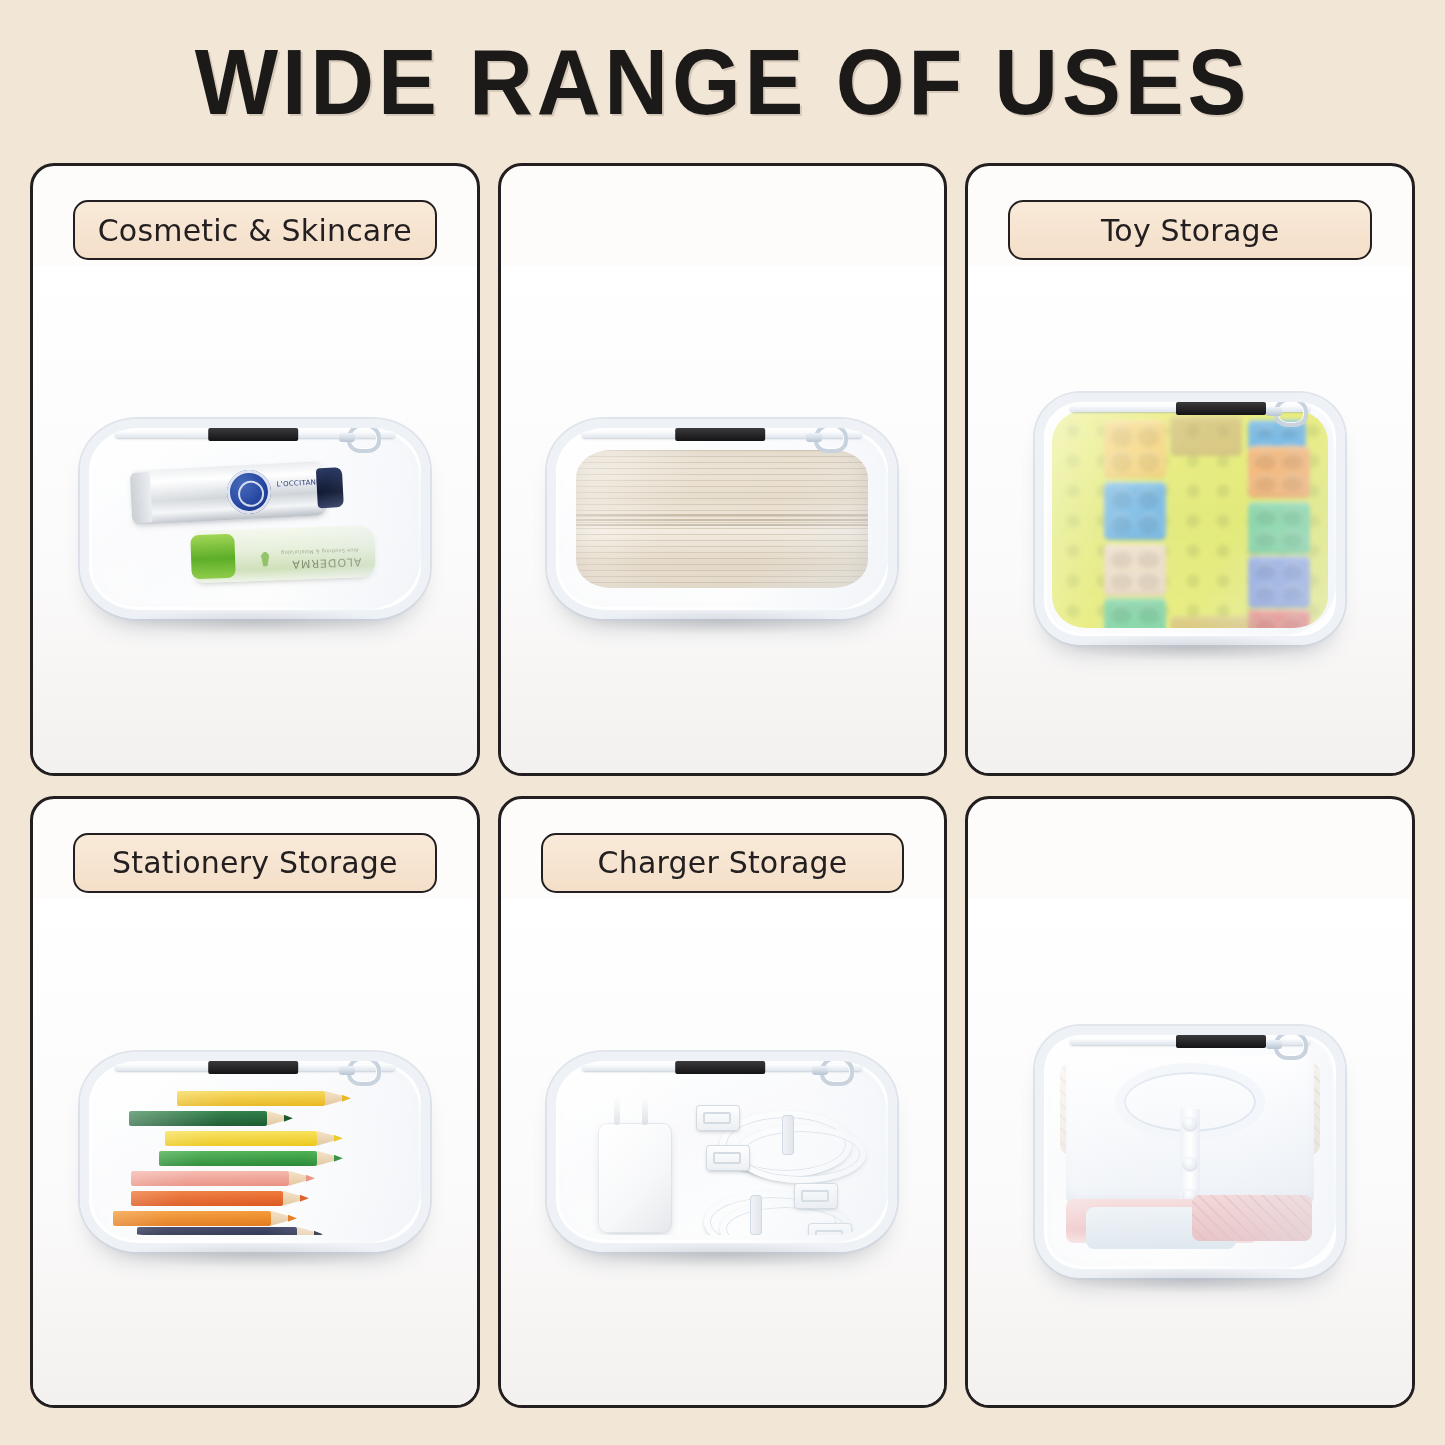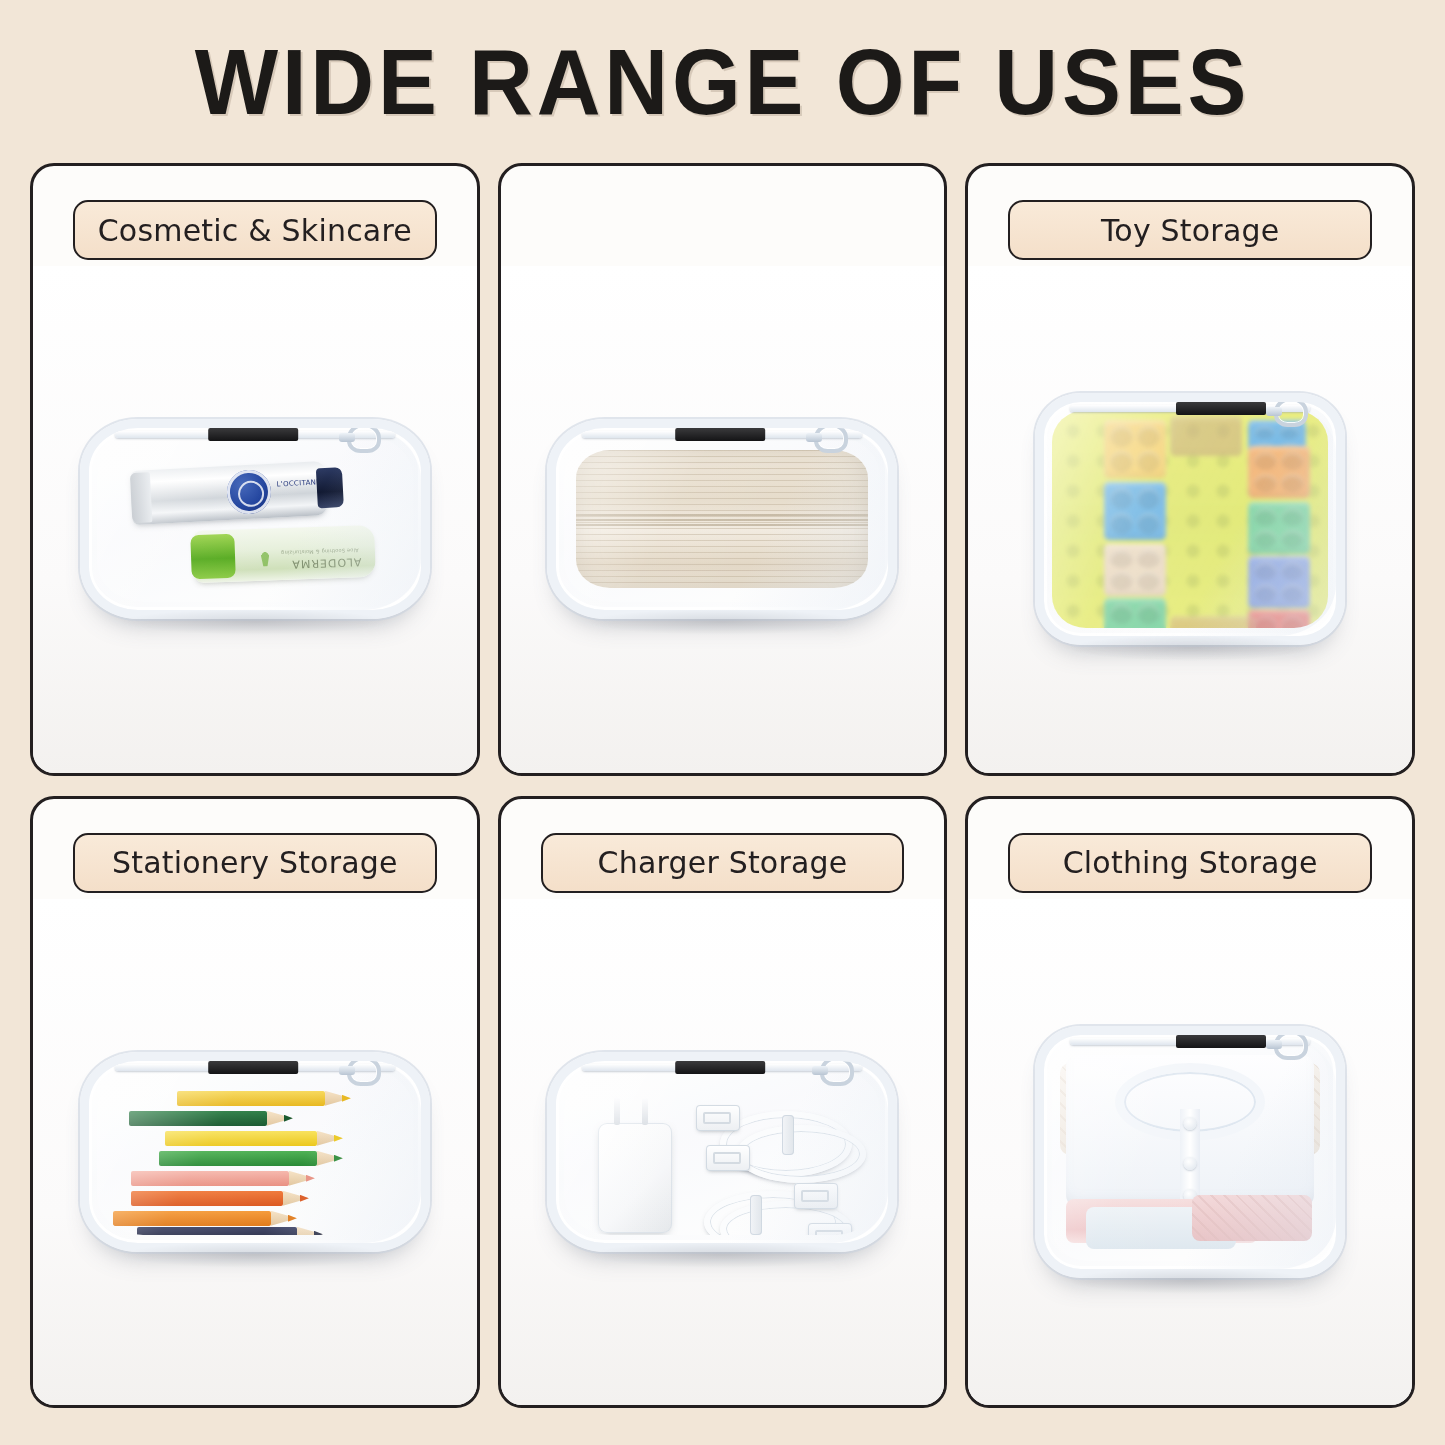--- a/index.html
+++ b/index.html
@@ -580,23 +580,20 @@
             <div class="zip-line"></div>
             <div class="zip-tag center"></div>
             <div class="zip-pull" style="right:34px;"></div>
           </div>
           <div class="shadow-blob"></div>
         </div>
       </div>
     </div>
 
     <div class="card">
-      <div class="pill">
-        <span>Clothing Storage</span>
-      </div>
       <div class="photo">
         <div class="stage">
           <div class="pouch tall">
             <div class="pouch-inner">
               <div class="sleeve" style="left:8px;"></div>
               <div class="sleeve" style="right:8px;"></div>
               <div class="shirt">
                 <div class="collar"></div>
                 <div class="placket"></div>
                 <div class="btn" style="top:62px;"></div>

